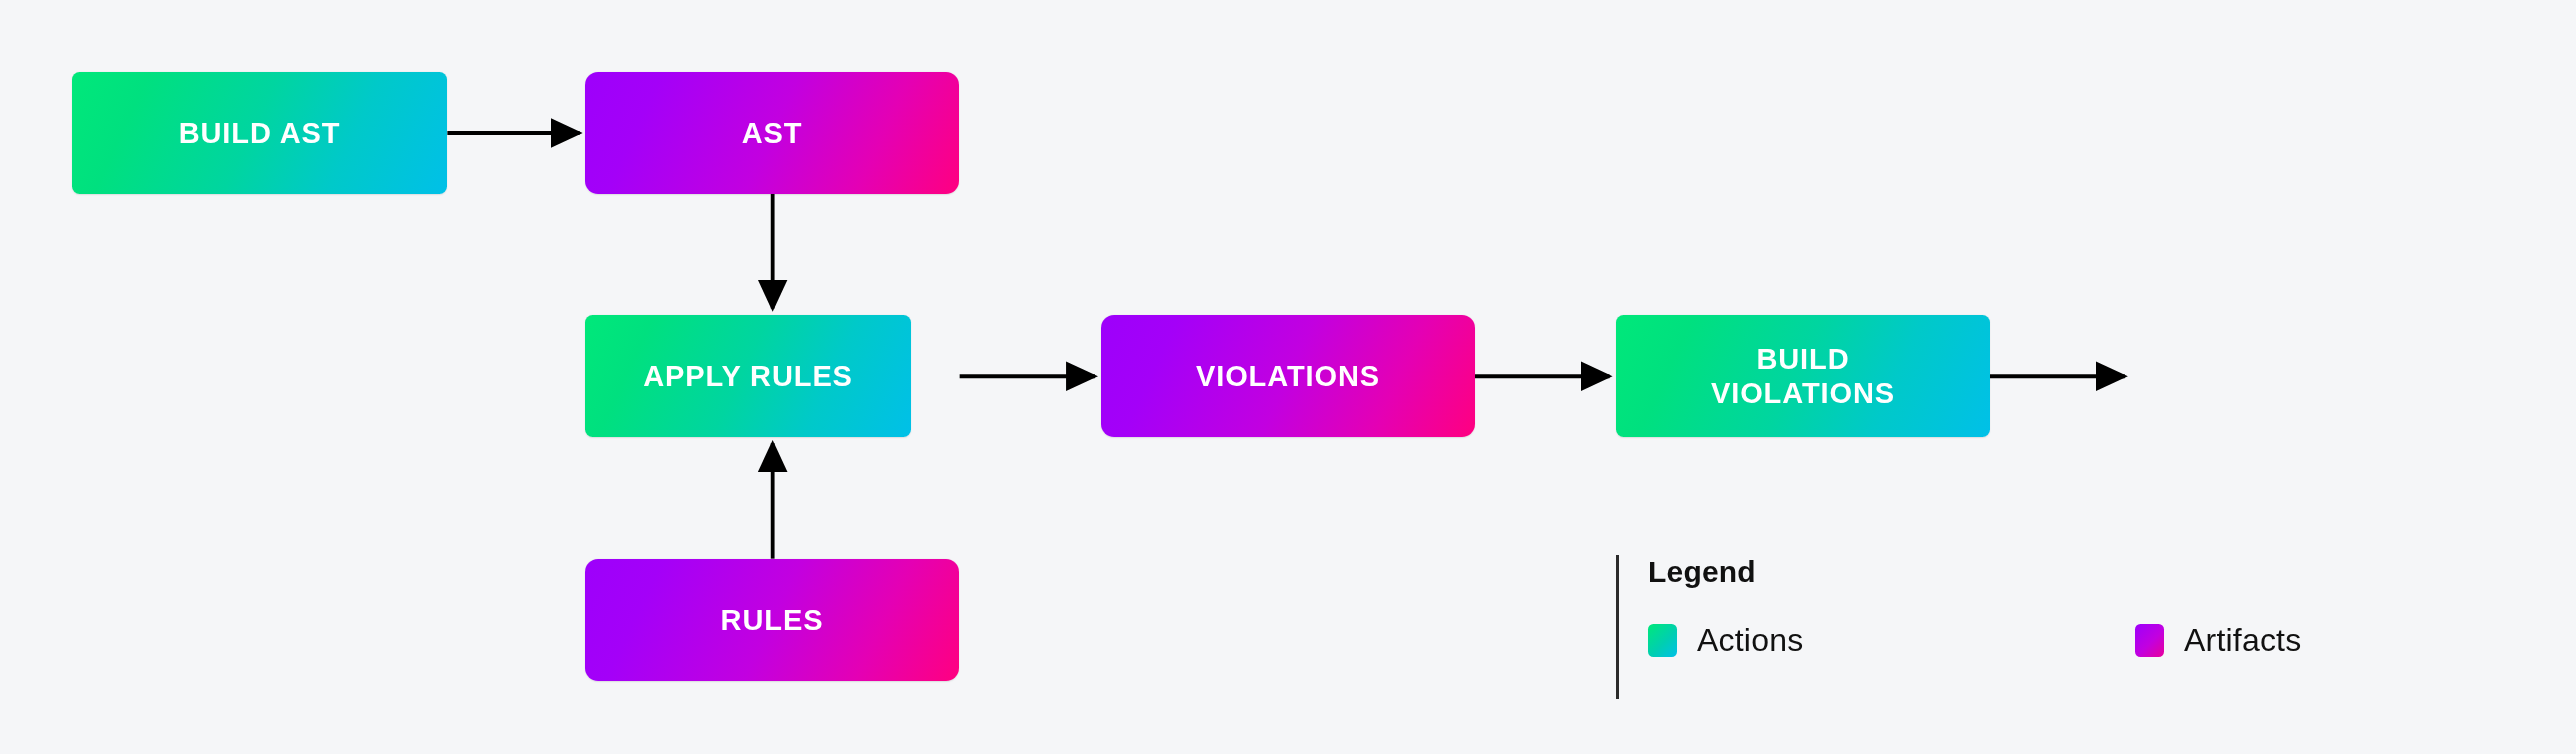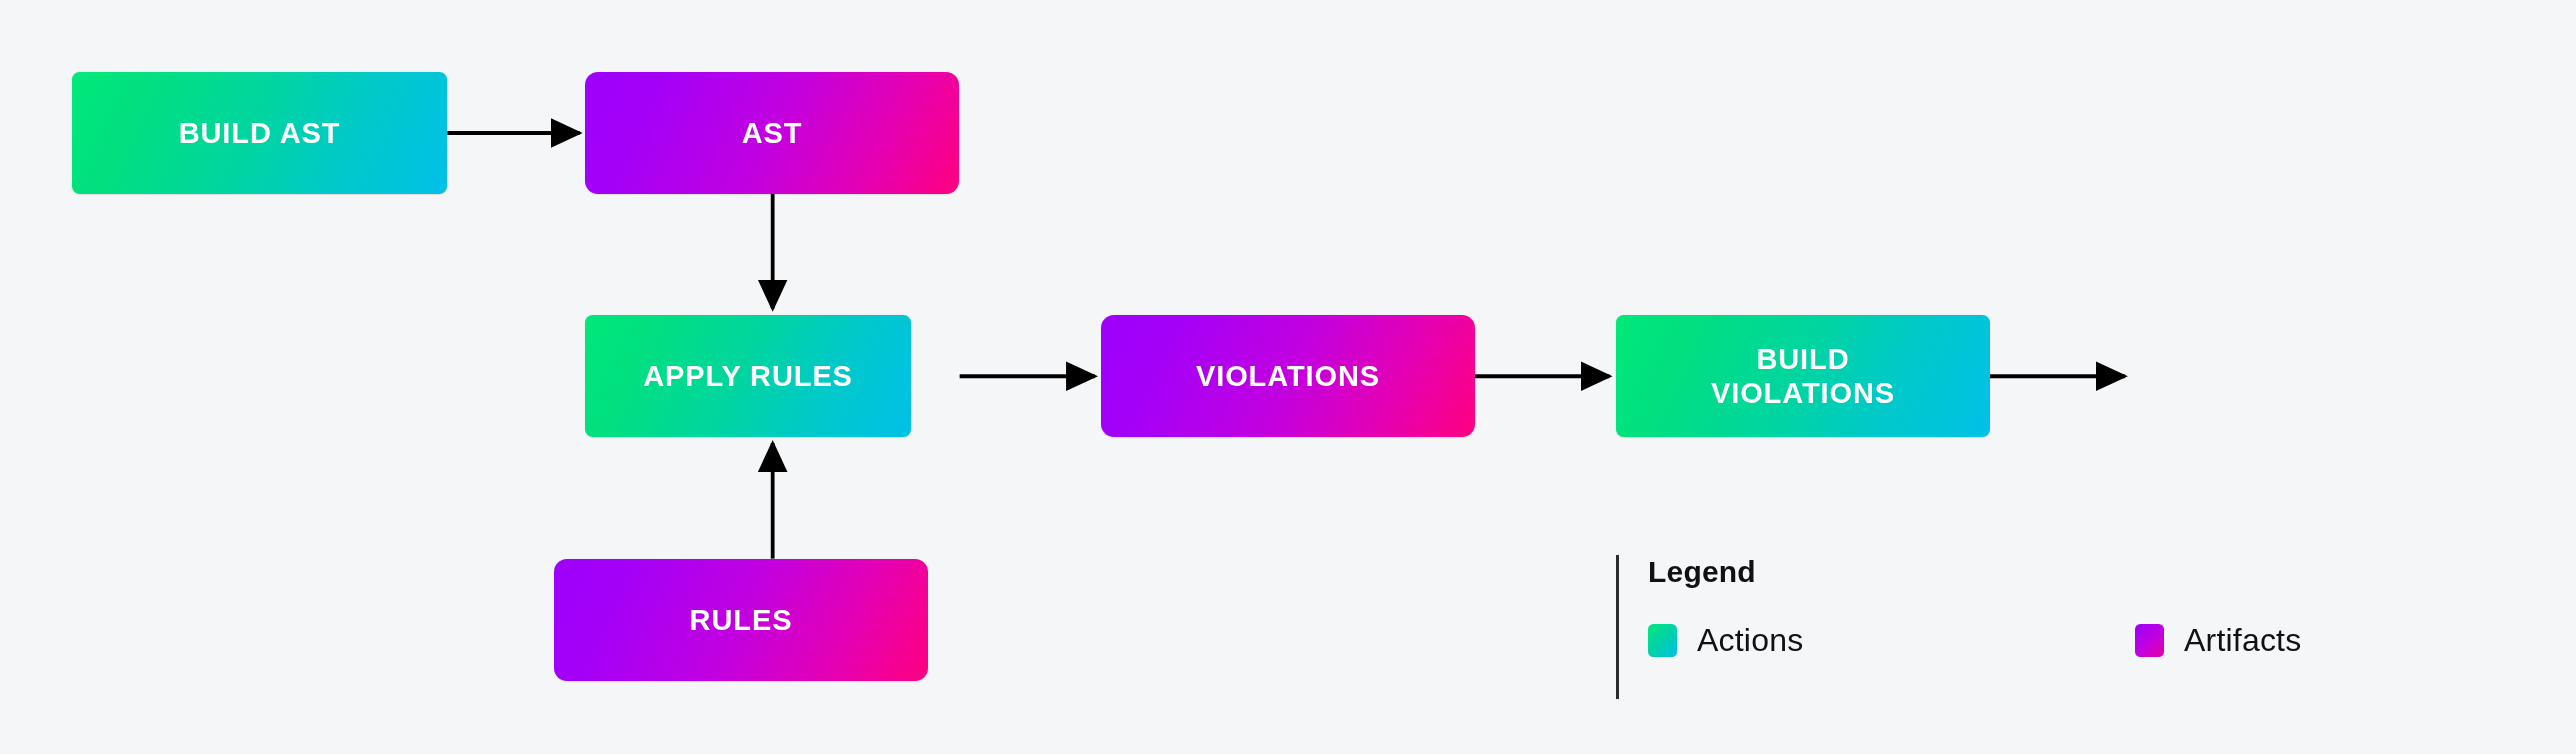--- a/index.html
+++ b/index.html
@@ -158,21 +158,21 @@
   <div class="node artifact" id="node-violations" style="left:1101px; top:315px; width:374px; height:122px;">
     <span class="label">VIOLATIONS</span>
   </div>
 
   <div class="node action" id="node-filter-violations" style="left:1616px; top:315px; width:374px; height:122px;">
     <span class="label">BUILD
 VIOLATIONS</span>
   </div>
 
 
-  <div class="node artifact" id="node-rules" style="left:554px; top:559px; width:374px; height:122px;">
+  <div class="node artifact" id="node-rules" style="left:585px; top:559px; width:374px; height:122px;">
     <span class="label">RULES</span>
   </div>
 
   <div id="legend">
     <div class="legend-title">Legend</div>
     <div class="legend-items">
       <div class="legend-item first">
         <span class="swatch action"></span>
         <span class="legend-label">Actions</span>
       </div>

